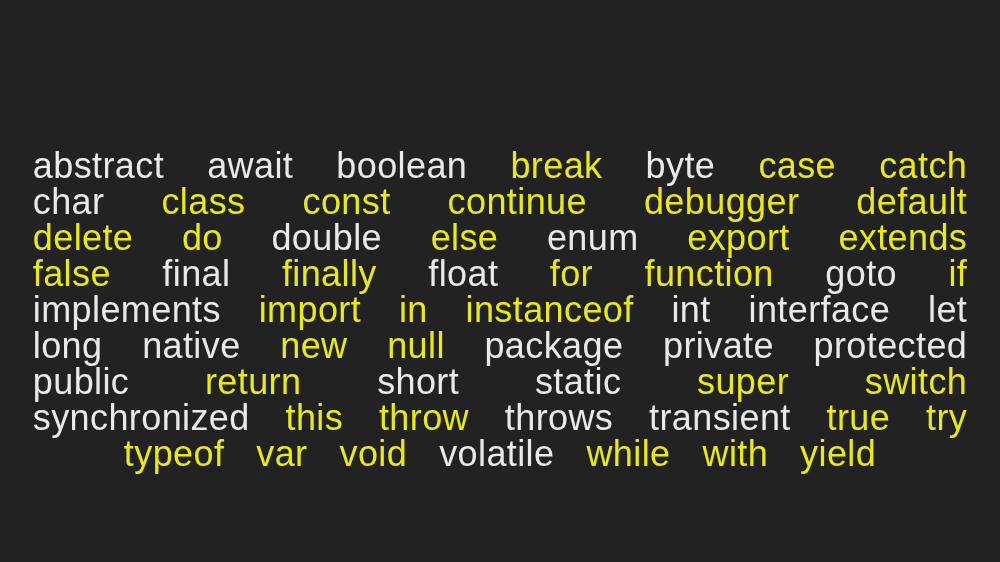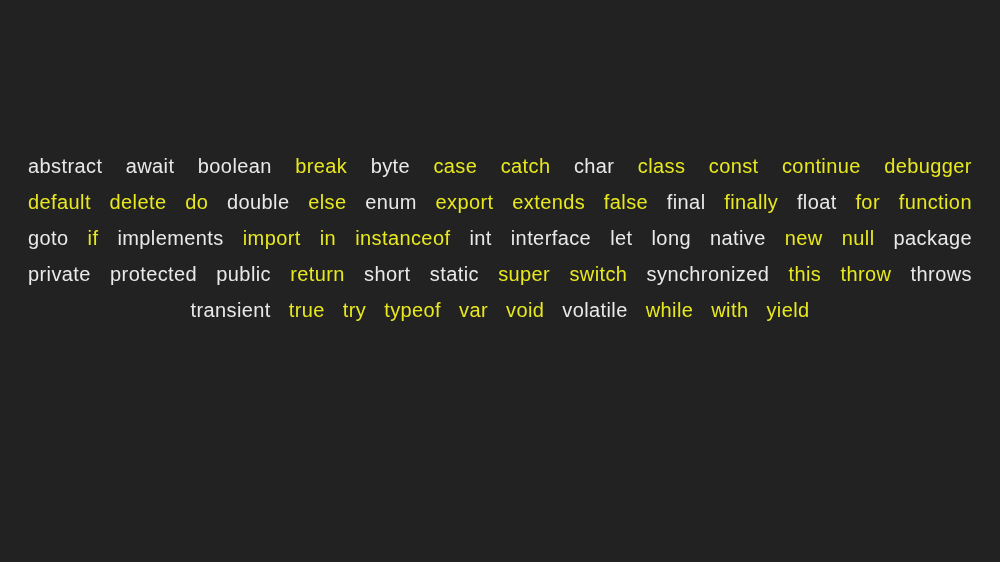--- a/index.html
+++ b/index.html
@@ -15,21 +15,21 @@
     overflow: hidden;
   }
 
   #keyword-block {
     position: absolute;
     left: 22px;
     top: 148px;
     width: 956px;
     text-align: justify;
     text-align-last: center;
-    font-size: 20px;
+    font-size: 36px;
     line-height: 36px;
     letter-spacing: 0.4px;
     word-spacing: 0px;
     color: #e9e9e9;
     -webkit-font-smoothing: antialiased;
   }
 
   
   .kw {
     display: inline;

